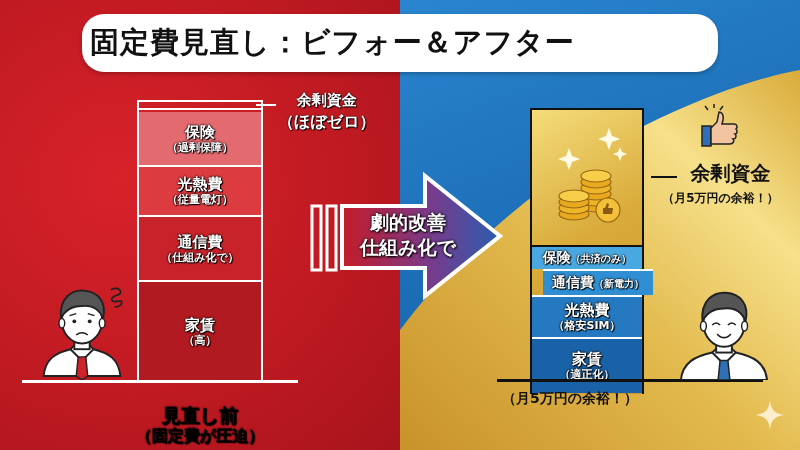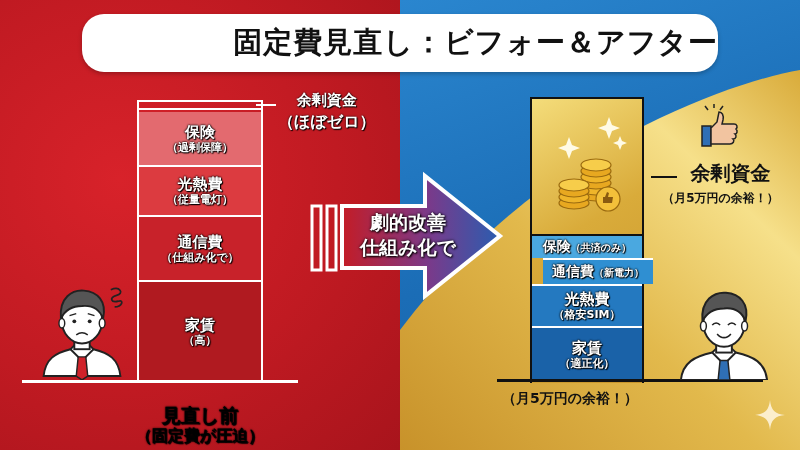--- a/index.html
+++ b/index.html
@@ -6,22 +6,22 @@
     html, body { width: 800px; height: 450px; overflow: hidden; }
     body { font-family: "DejaVu Sans", sans-serif; position: relative; background: #1e6fb5; }
 
     .bg-left { position: absolute; left: 0; top: 0; width: 400px; height: 450px;
       background: radial-gradient(ellipse at 30% 40%, #d8222a 0%, #c01a22 55%, #a8141c 100%); }
     .bg-right { position: absolute; left: 400px; top: 0; width: 400px; height: 450px;
       background: linear-gradient(160deg, #2a86cf 0%, #1b6db6 50%, #175fa6 100%); overflow: hidden; }
     .gold-swoosh { position: absolute; left: 0; top: 0; width: 400px; height: 450px; }
 
     .title-box { position: absolute; left: 82px; top: 14px; width: 636px; height: 58px;
-      background: #fff; border-radius: 22px; display: flex; align-items: center; justify-content: flex-end;
-      box-shadow: 0 2px 4px rgba(0,0,0,.25); }
+      background: #fff; border-radius: 22px; display: flex; align-items: center; justify-content: flex-start;
+      box-shadow: 0 2px 4px rgba(0,0,0,.25); padding-left: 8px; }
     .title-text { font-size: 29px; font-weight: bold; color: #111; letter-spacing: 1px; }
 
     
     .l-stack { position: absolute; left: 137px; top: 100px; width: 126px; height: 281px; border: 2px solid #fff; border-bottom: none; }
     .l-seg { position: absolute; left: 0; width: 122px; display: flex; flex-direction: column; align-items: center; justify-content: center;
       border-top: 2px solid #fff; color: #fff; text-shadow: 0 0 2px #000, 0 0 2px #000, 1px 1px 1px #000; }
     .l-seg .main { font-size: 15px; font-weight: bold; line-height: 18px; }
     .l-seg .sub { font-size: 11px; font-weight: bold; line-height: 14px; }
     .floor-left { position: absolute; left: 22px; top: 380px; width: 276px; height: 3px; background: #fff; }
 
@@ -33,21 +33,21 @@
     .caption-left { position: absolute; left: 115px; top: 404px; width: 170px; text-align: center; color: #000000; text-shadow: 0 0 2px #000,1px 1px 1px #000; }
     .caption-left .main { font-size: 19px; font-weight: bold; line-height: 22px; }
     .caption-left .sub { font-size: 16px; font-weight: bold; line-height: 20px; }
 
     
     .arrow-svg { position: absolute; left: 300px; top: 168px; width: 205px; height: 135px; }
     .arrow-text { position: absolute; left: 343px; top: 210px; width: 130px; text-align: center; color: #fff;
       font-size: 19px; font-weight: bold; line-height: 25px; text-shadow: 0 0 3px #000, 1px 1px 2px #000; }
 
     
-    .r-stack { position: absolute; left: 530px; top: 97px; width: 114px; height: 286px; border: 2px solid #111; border-bottom: none; background: linear-gradient(150deg,#f4dc7a 0%,#d9ab3a 45%,#c8952b 100%); }
+    .r-stack { position: absolute; left: 530px; top: 108px; width: 114px; height: 286px; border: 2px solid #111; border-bottom: none; background: linear-gradient(150deg,#f4dc7a 0%,#d9ab3a 45%,#c8952b 100%); }
     .r-surplus { position: absolute; left: 0; top: 0; width: 110px; height: 135px; }
     .r-seg { position: absolute; left: 0; width: 110px; display: flex; flex-direction: column; align-items: center; justify-content: center;
       border-top: 2px solid #fff; color: #fff; text-shadow: 0 0 2px #000, 0 0 2px #000, 1px 1px 1px #000; }
     .r-seg.first { border-top: 2px solid #111; }
     .r-seg .inline { font-size: 14px; font-weight: bold; white-space: nowrap; }
     .r-seg .inline small { font-size: 10px; }
     .r-seg .main { font-size: 15px; font-weight: bold; line-height: 18px; }
     .r-seg .sub { font-size: 11px; font-weight: bold; line-height: 14px; }
     .floor-right { position: absolute; left: 497px; top: 379px; width: 266px; height: 3px; background: #111; }
 

